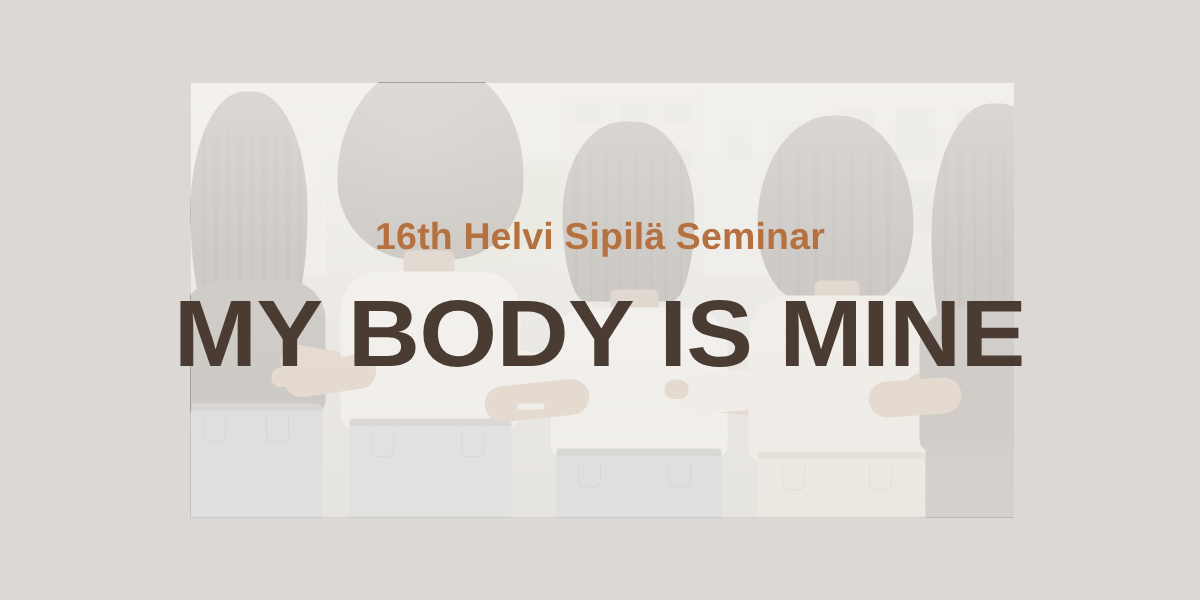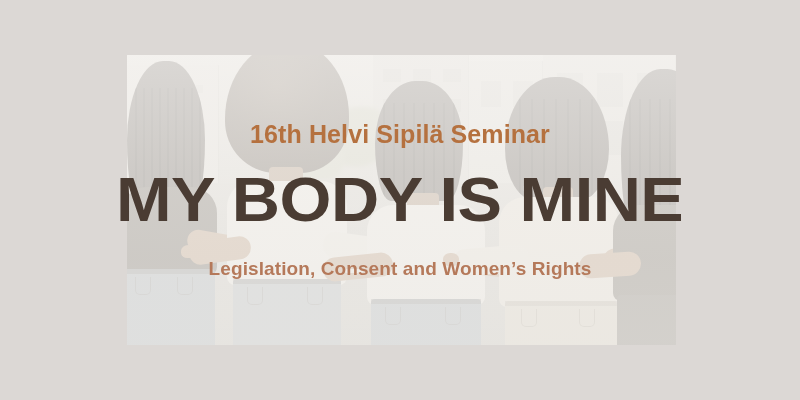--- a/index.html
+++ b/index.html
@@ -357,16 +357,15 @@
 
     <div id="photo-tint"></div>
     <div id="photo-wash"></div>
   </div>
 
   <div id="text-stack">
     <div id="kicker">16th Helvi Sipilä Seminar</div>
 
     <h1 id="headline">MY BODY IS MINE</h1>
 
-    <div id="subline">Legislation, Consent and Women’s Rights</div>
   </div>
 
 </div>
 
 </body></html>

